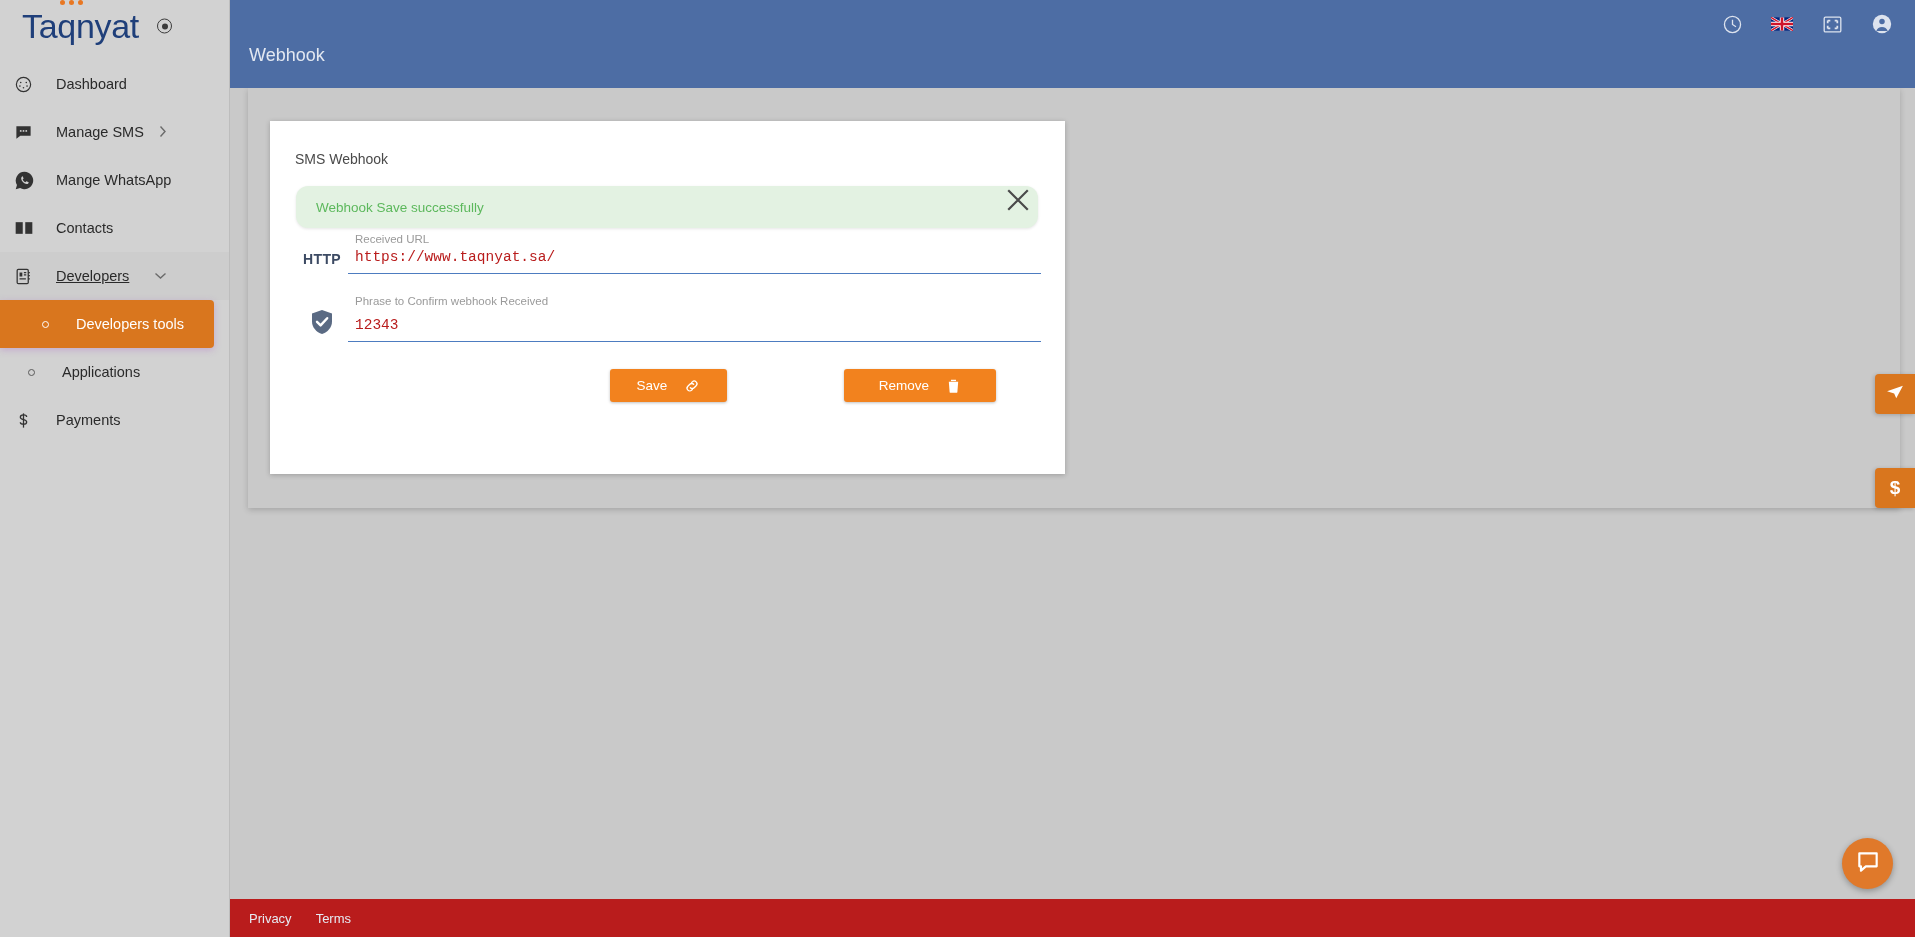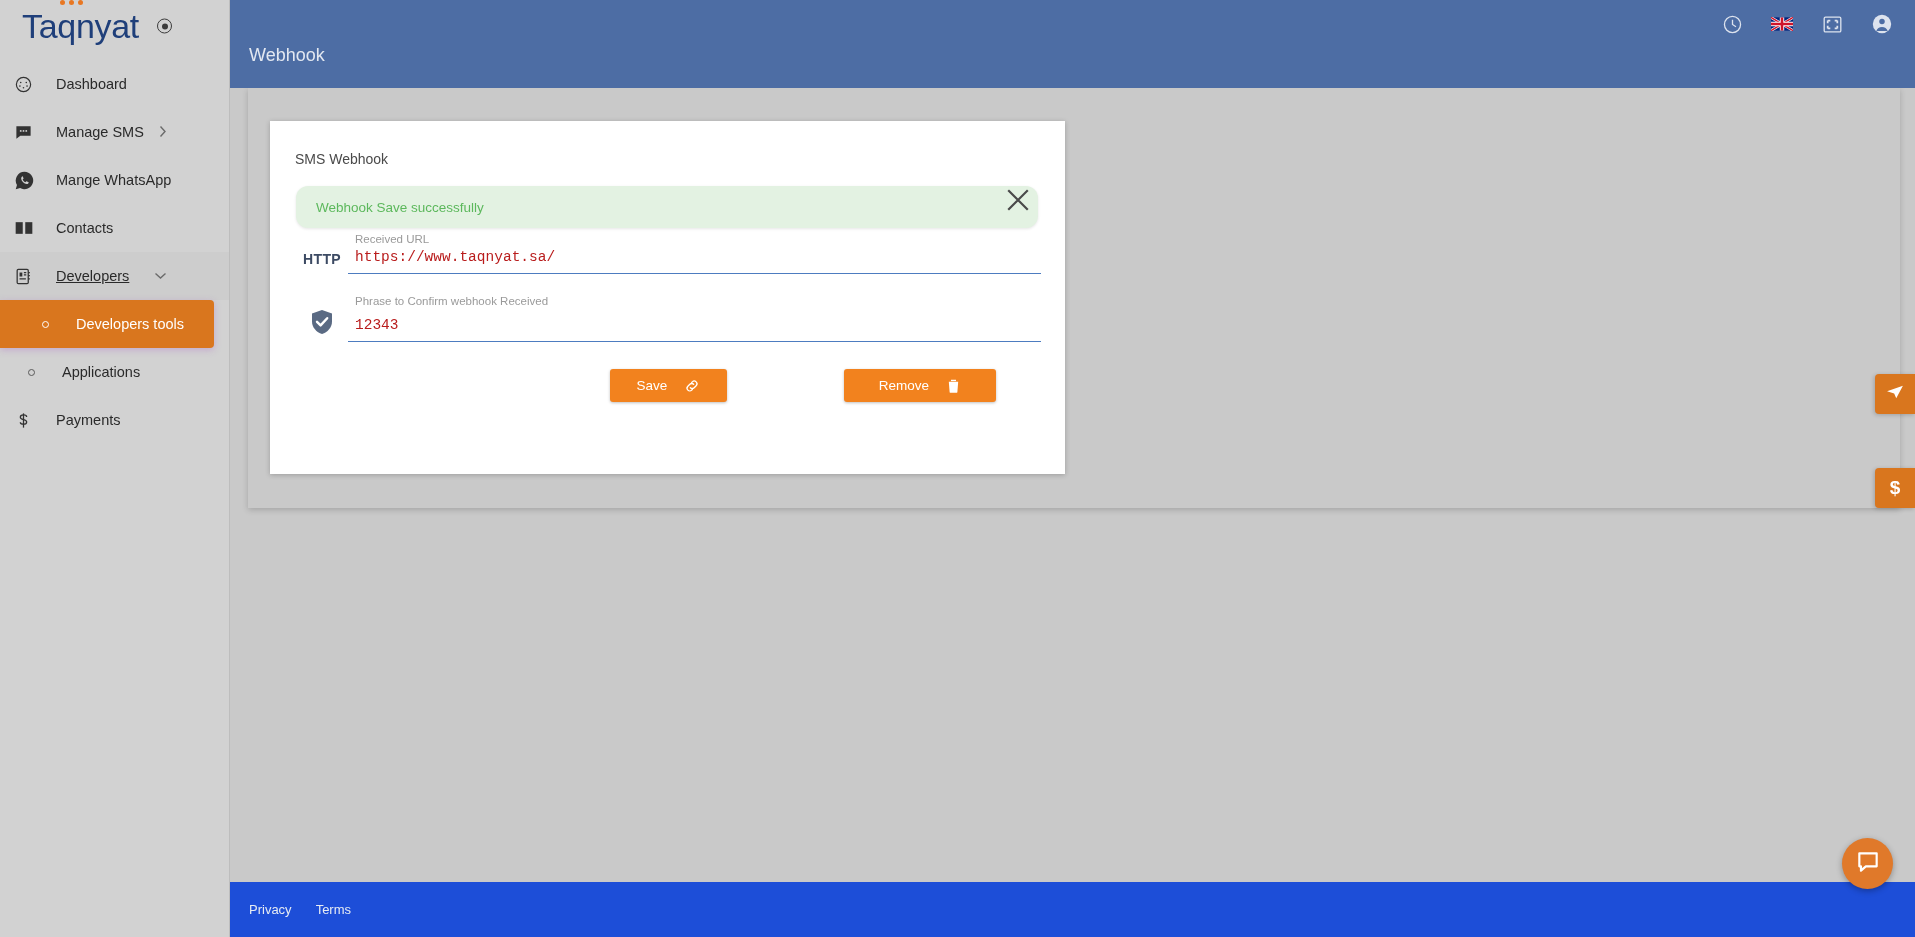--- a/index.html
+++ b/index.html
@@ -255,22 +255,22 @@
     background: #e0792a;
     display: flex; align-items: center; justify-content: center;
     cursor: pointer;
     box-shadow: 0 2px 6px rgba(0,0,0,0.3);
     z-index: 6;
   }
 
   
   #footer {
     position: absolute; left: 230px; bottom: 0;
-    width: 1685px; height: 55px;
-    background: #1d4ed8;
+    width: 1685px; height: 38px;
+    background: #b91c1c;
     display: flex; align-items: center;
     padding-left: 19px;
     gap: 24px;
     z-index: 4;
   }
   .footer-link {
     color: #e6ebf3; font-size: 13px;
     text-decoration: none; cursor: pointer;
   }
 </style>

